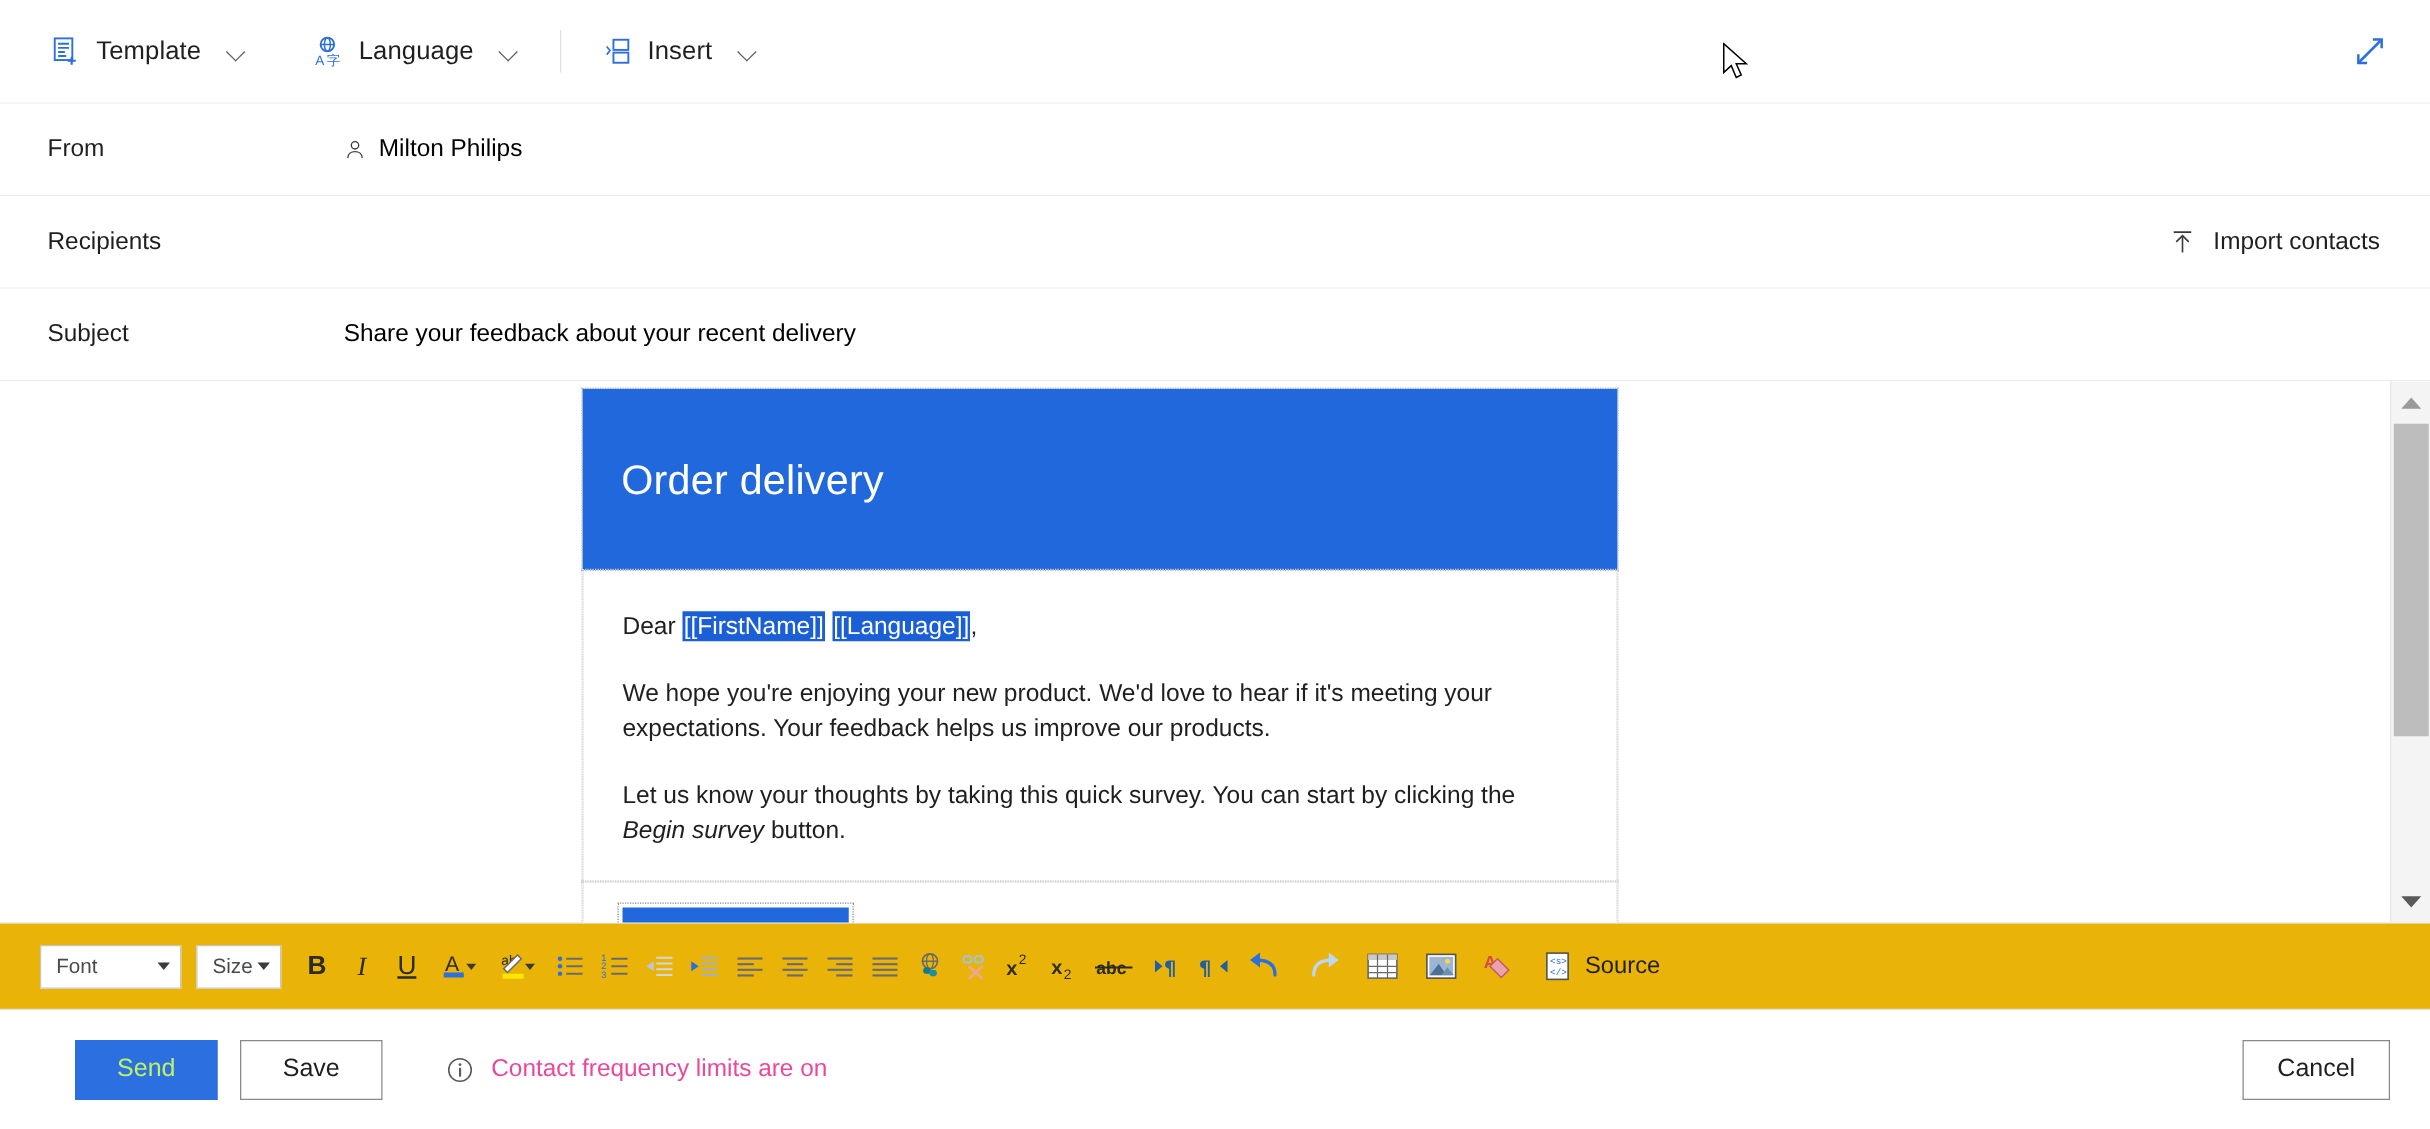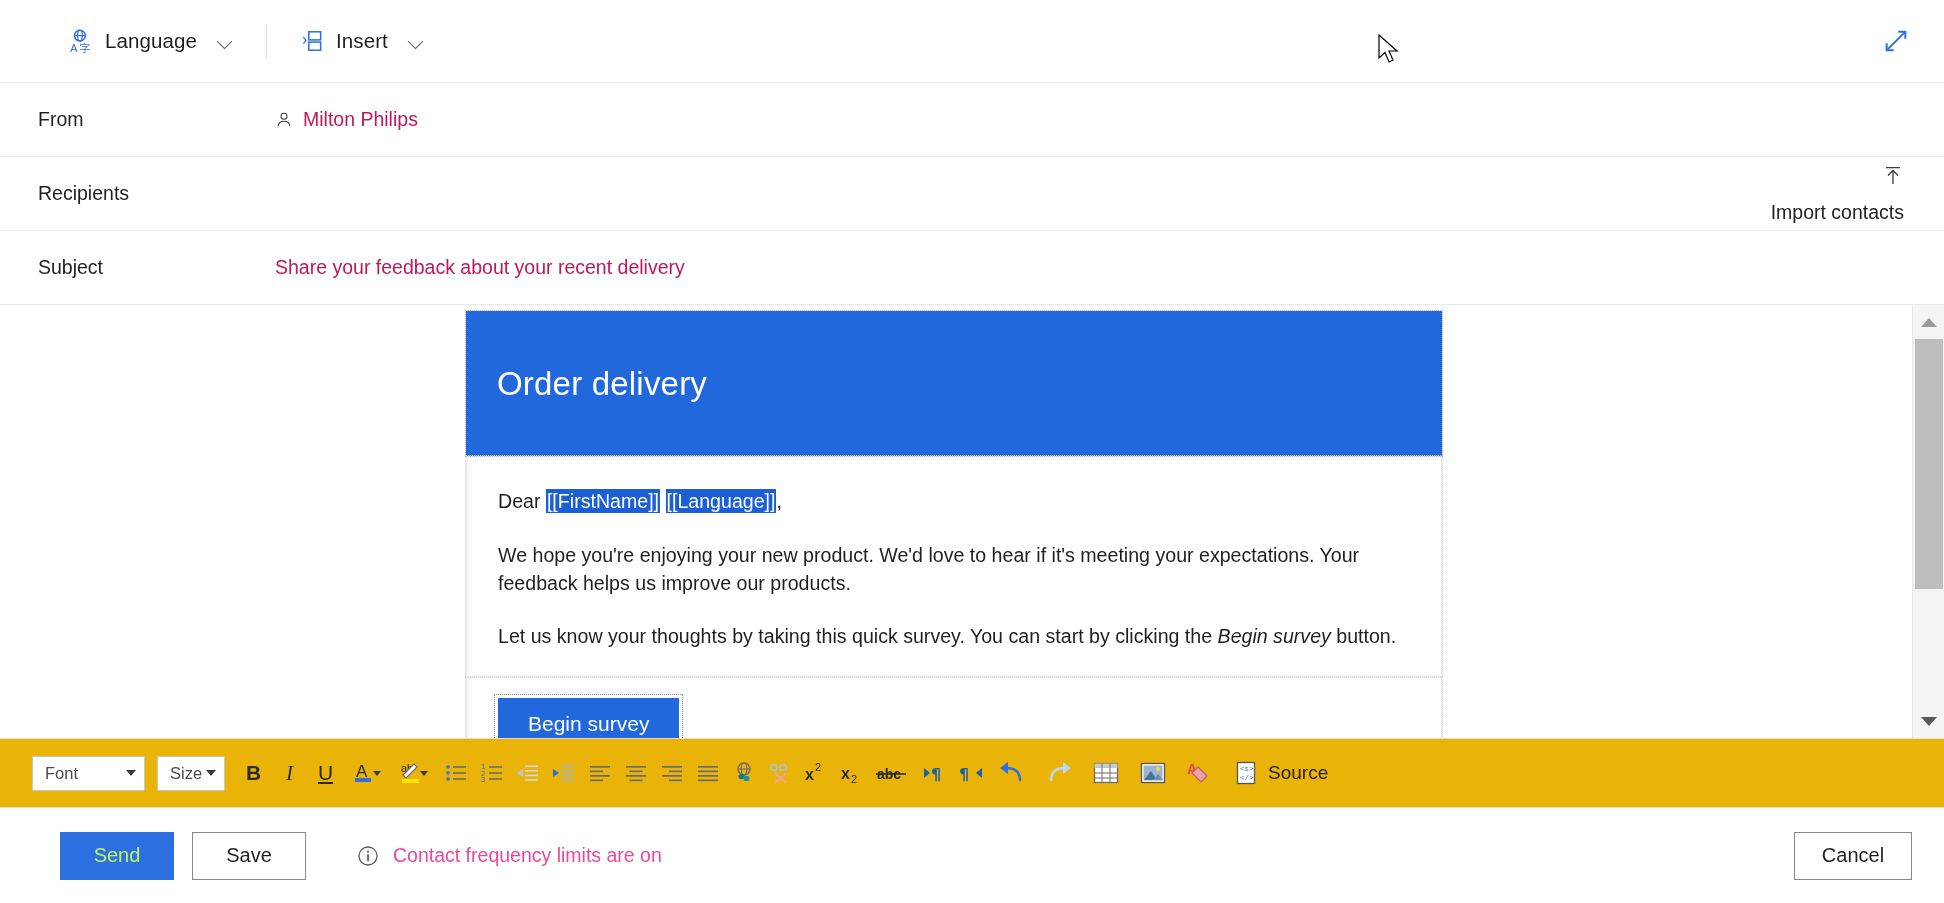--- a/index.html
+++ b/index.html
@@ -89,57 +89,56 @@
     gap: 20px;
   }
   .field-label {
     width: 217px;
     flex: 0 0 217px;
     font-size: 19.5px;
     color: #201f1e;
   }
   .field-value {
     font-size: 19.5px;
-    color: #be185d;
+    color: #000000;
     display: flex;
     align-items: center;
     gap: 10px;
   }
   .import-contacts {
     position: absolute;
     right: 30px;
     top: 50%;
     transform: translateY(-50%);
     display: flex;
-    align-items: flex-end;
+    align-items: center;
     gap: 14px;
     font-size: 19.5px;
     color: #201f1e;
     padding: 6px 10px;
-    flex-direction: column;
   }
 
   
   .canvas-wrap {
     flex: 1 1 auto;
     position: relative;
     background: #fff;
     overflow: hidden;
     display: flex;
   }
   .canvas {
     flex: 1 1 auto;
     position: relative;
     overflow: hidden;
   }
   .email-card {
     position: absolute;
     left: 466px;
     top: 6px;
-    width: 976px;
+    width: 828px;
   }
   .email-hero {
     background: #2268dd;
     height: 145px;
     display: flex;
     align-items: center;
     padding-left: 31px;
     outline: 1px dotted #b9b9b9;
   }
   .email-hero h1 {
@@ -316,20 +315,35 @@
     z-index: 99;
   }
 </style>
 </head>
 <body>
 
 <div class="app">
 
   <div class="cmdbar">
 
+    <div class="cmd-item">
+      <span class="ico">
+        <svg width="26" height="26" viewBox="0 0 24 24" fill="none">
+          <rect x="3.5" y="2.5" width="13" height="16" stroke="#2b6fe0" stroke-width="1.4" fill="#fff"></rect>
+          <line x1="6" y1="6.5" x2="14" y2="6.5" stroke="#2b6fe0" stroke-width="1.4"></line>
+          <line x1="6" y1="9.5" x2="14" y2="9.5" stroke="#2b6fe0" stroke-width="1.4"></line>
+          <line x1="6" y1="12.5" x2="11" y2="12.5" stroke="#2b6fe0" stroke-width="1.4"></line>
+          <line x1="6" y1="15.5" x2="12" y2="15.5" stroke="#2b6fe0" stroke-width="1.4"></line>
+          <line x1="16" y1="16" x2="16" y2="22" stroke="#2b6fe0" stroke-width="1.6"></line>
+          <line x1="13" y1="19" x2="19" y2="19" stroke="#2b6fe0" stroke-width="1.6"></line>
+        </svg>
+      </span>
+      <span class="cmd-label">Template</span>
+      <span class="chev"></span>
+    </div>
 
     <div class="cmd-item" style="margin-left:28px">
       <span class="ico">
         <svg width="26" height="26" viewBox="0 0 24 24" fill="none">
           <circle cx="11" cy="7" r="5" stroke="#2b6fe0" stroke-width="1.4"></circle>
           <ellipse cx="11" cy="7" rx="2.2" ry="5" stroke="#2b6fe0" stroke-width="1.1"></ellipse>
           <line x1="6" y1="7" x2="16" y2="7" stroke="#2b6fe0" stroke-width="1.1"></line>
           <text x="2" y="22" font-size="10" fill="#2b6fe0" font-family="Liberation Sans, sans-serif">A</text>
           <text x="10.5" y="22" font-size="10" fill="#2b6fe0" font-family="DejaVu Sans, sans-serif">字</text>
         </svg>

